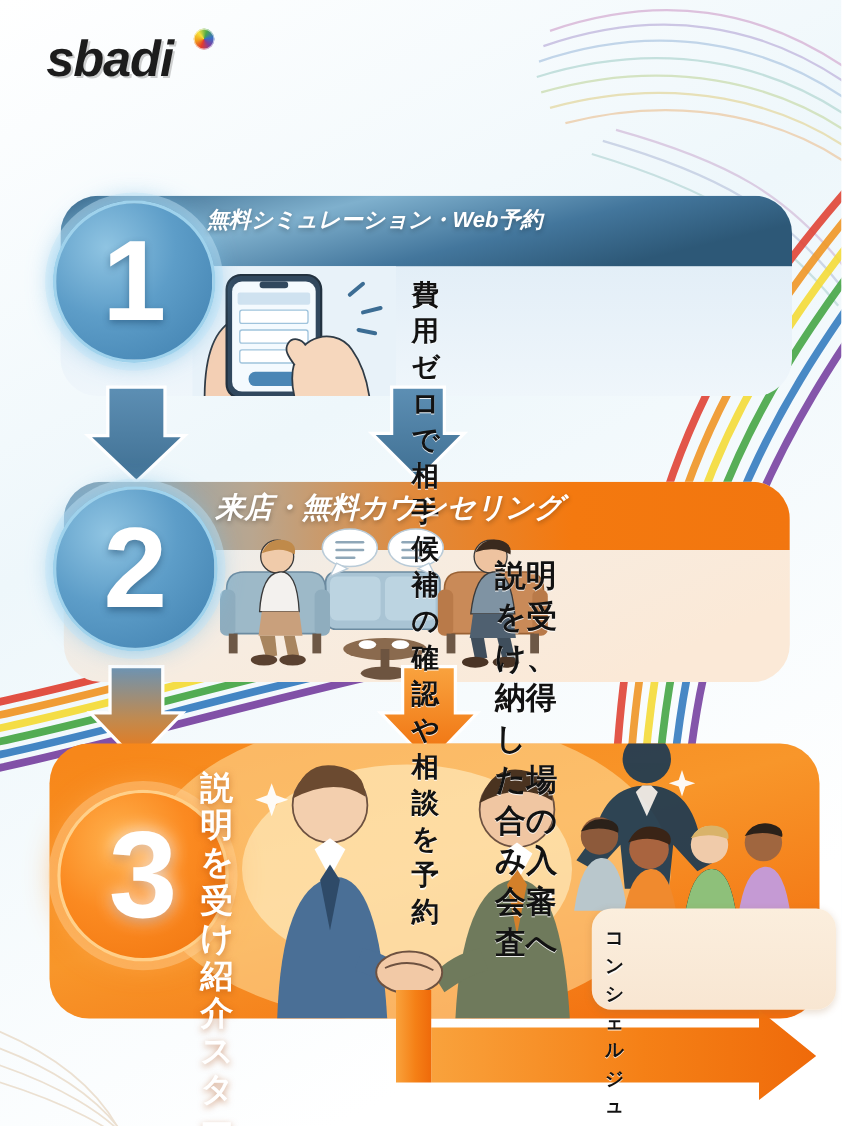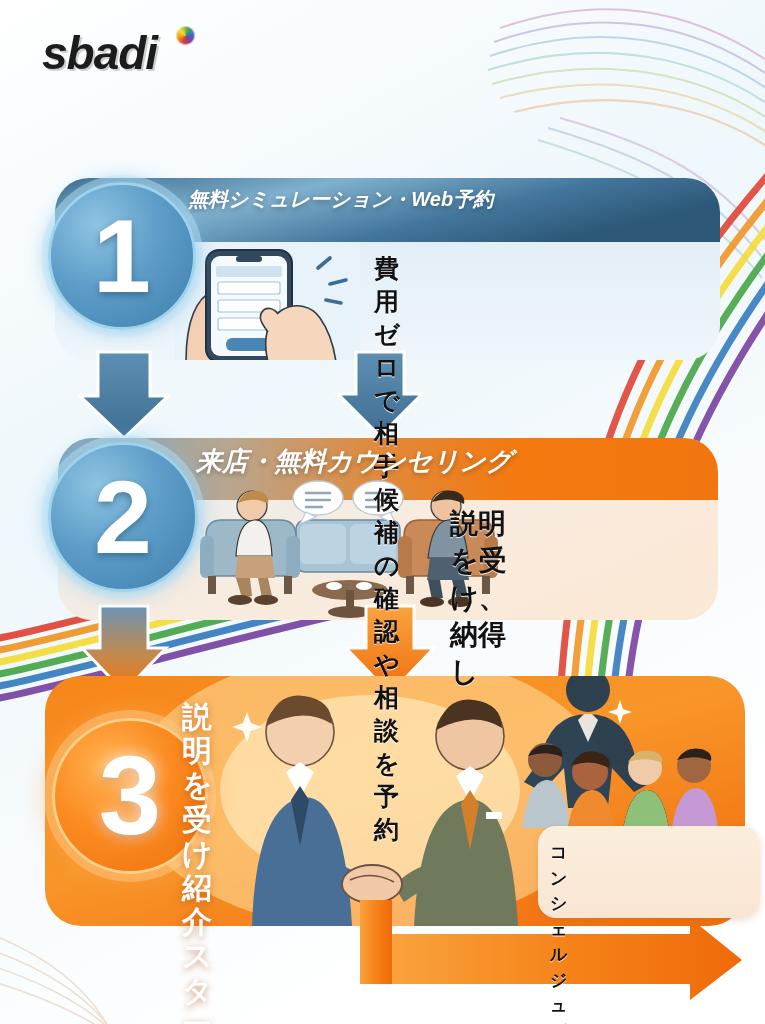--- a/index.html
+++ b/index.html
@@ -412,20 +412,21 @@
 
   <div class="step">
     <div class="circle c-blue" style="left:48px; top:442px; width:150px; height:150px; font-size:104px;">
       <span>2</span>
     </div>
 
     <div class="card-head-text" style="position:absolute;left:196px;top:444px;font-size:26px;font-style:italic;">来店・無料カウンセリング</div>
 
     <div class="desc" style="left:450px;top:506px;font-size:28px;">
       <div>説明を受け、納得し</div>
+      <div>た場合のみ入会審査へ</div>
     </div>
   </div>
 
   <div class="step">
     <div class="circle c-orange" style="left:52px; top:718px; width:156px; height:156px; font-size:112px;">
       <span>3</span>
     </div>
 
     <div class="vtext" style="left:182px;top:700px;font-size:30px;">
       <div>説明を受け</div>

